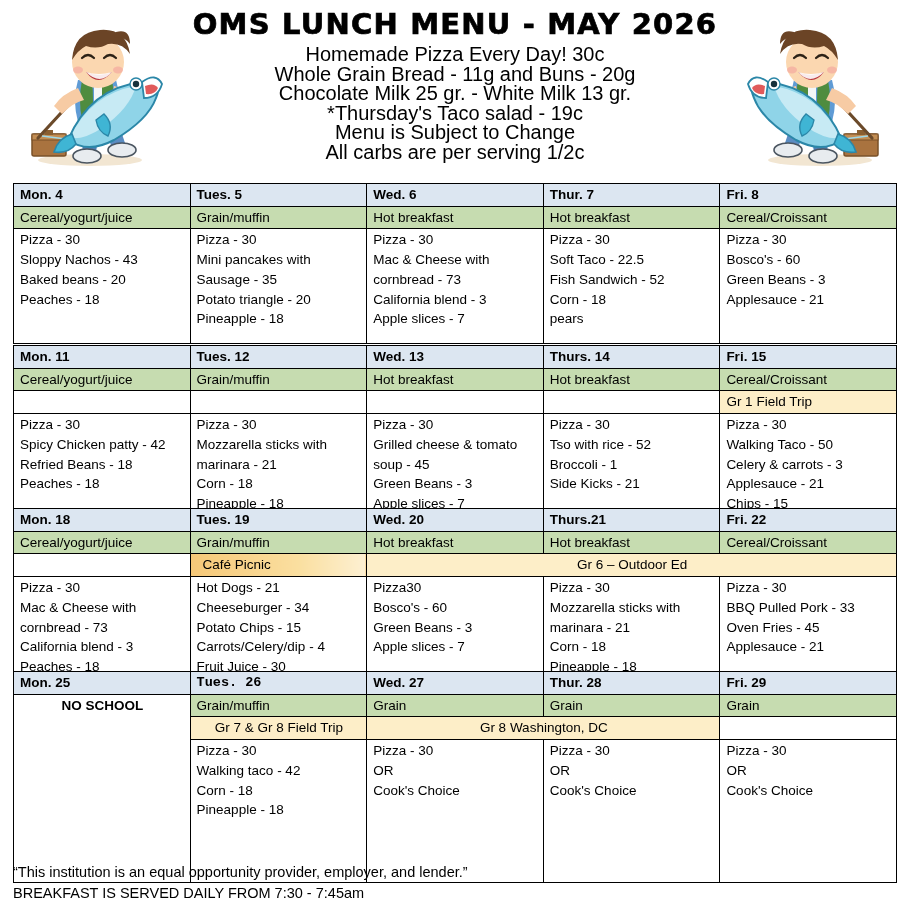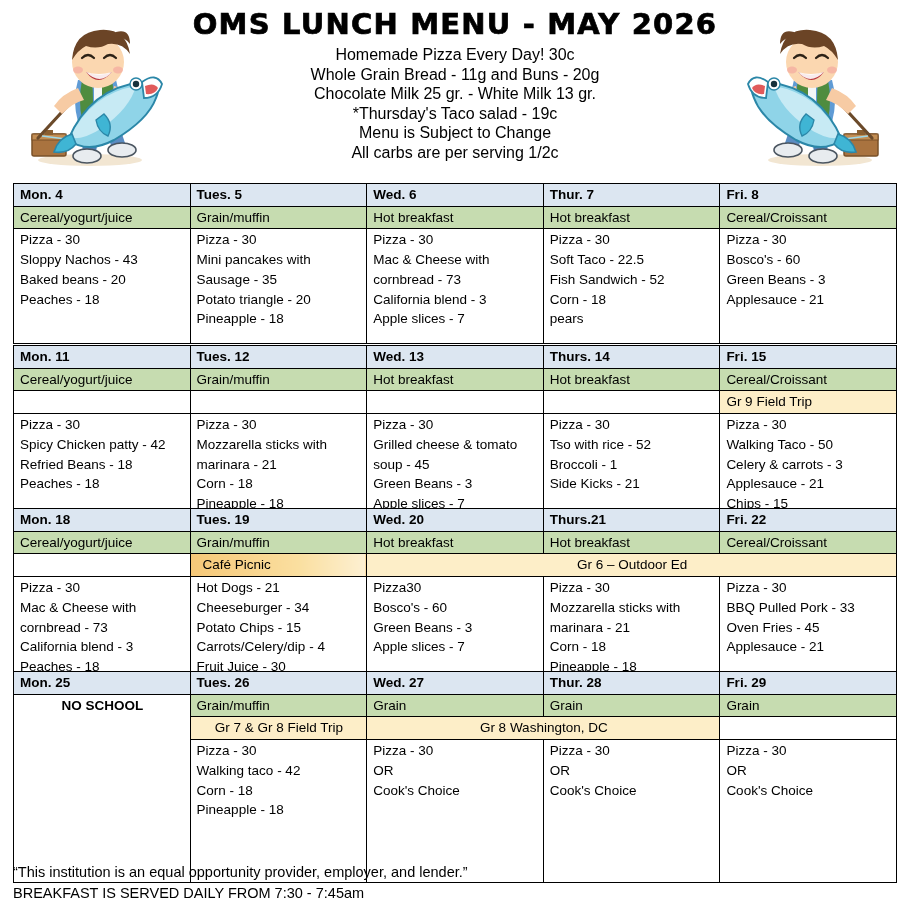--- a/index.html
+++ b/index.html
@@ -19,21 +19,21 @@
     font-family:"DejaVu Sans", sans-serif;
     font-weight:bold;
     font-size:29px;
     letter-spacing:1.2px;
     padding-top:9px;
     line-height:1.05;
     -webkit-text-stroke:0.7px #000;
   }
   .subtitle{
     text-align:center;
-    font-size:16px;
+    font-size:20px;
     line-height:19.5px;
     margin-top:6px;
   }
   .subtitle div{white-space:nowrap;}
 
   
   .clip{position:absolute;top:22px;width:152px;height:150px;}
   .clip.left{left:12px;}
   .clip.right{right:12px;transform:scaleX(-1);}
   .week{
@@ -267,21 +267,21 @@
             <td class="breakfast">Grain/muffin</td>
             <td class="breakfast">Hot breakfast</td>
             <td class="breakfast">Hot breakfast</td>
             <td class="breakfast">Cereal/Croissant</td>
           </tr>
           <tr>
             <td class="blankcell">&nbsp;</td>
             <td class="blankcell">&nbsp;</td>
             <td class="blankcell">&nbsp;</td>
             <td class="blankcell">&nbsp;</td>
-            <td class="banner">Gr 9 Field Trip</td>
+            <td class="banner">Gr 1 Field Trip</td>
           </tr>
           <tr>
             <td class="items" style="height: 115px;">
               <div>Pizza - 30</div>
               <div>Spicy Chicken patty - 42</div>
               <div>Refried Beans - 18</div>
               <div>Peaches - 18</div>
             </td>
             <td class="items" style="height: 115px;">
               <div>Pizza - 30</div>
@@ -368,21 +368,21 @@
               <div>Oven Fries - 45</div>
               <div>Applesauce - 21</div>
             </td>
           </tr>
         </tbody>
       </table>
       <table class="week" style="position: absolute; top: 488px; left: 0px;">
         <tbody>
           <tr>
             <td class="dayhead" style="width: 20%;">Mon. 25</td>
-            <td class="dayhead" style="width: 20%;">Tues. 26</td>
+            <td class="dayhead" style="width: 20%; font-family: Liberation Mono, monospace;">Tues. 26</td>
             <td class="dayhead" style="width: 20%;">Wed. 27</td>
             <td class="dayhead" style="width: 20%;">Thur. 28</td>
             <td class="dayhead" style="width: 20%;">Fri. 29</td>
           </tr>
           <tr>
             <td class="noschool" rowspan="3">NO SCHOOL</td>
             <td class="breakfast">Grain/muffin</td>
             <td class="breakfast">Grain</td>
             <td class="breakfast">Grain</td>
             <td class="breakfast">Grain</td>

